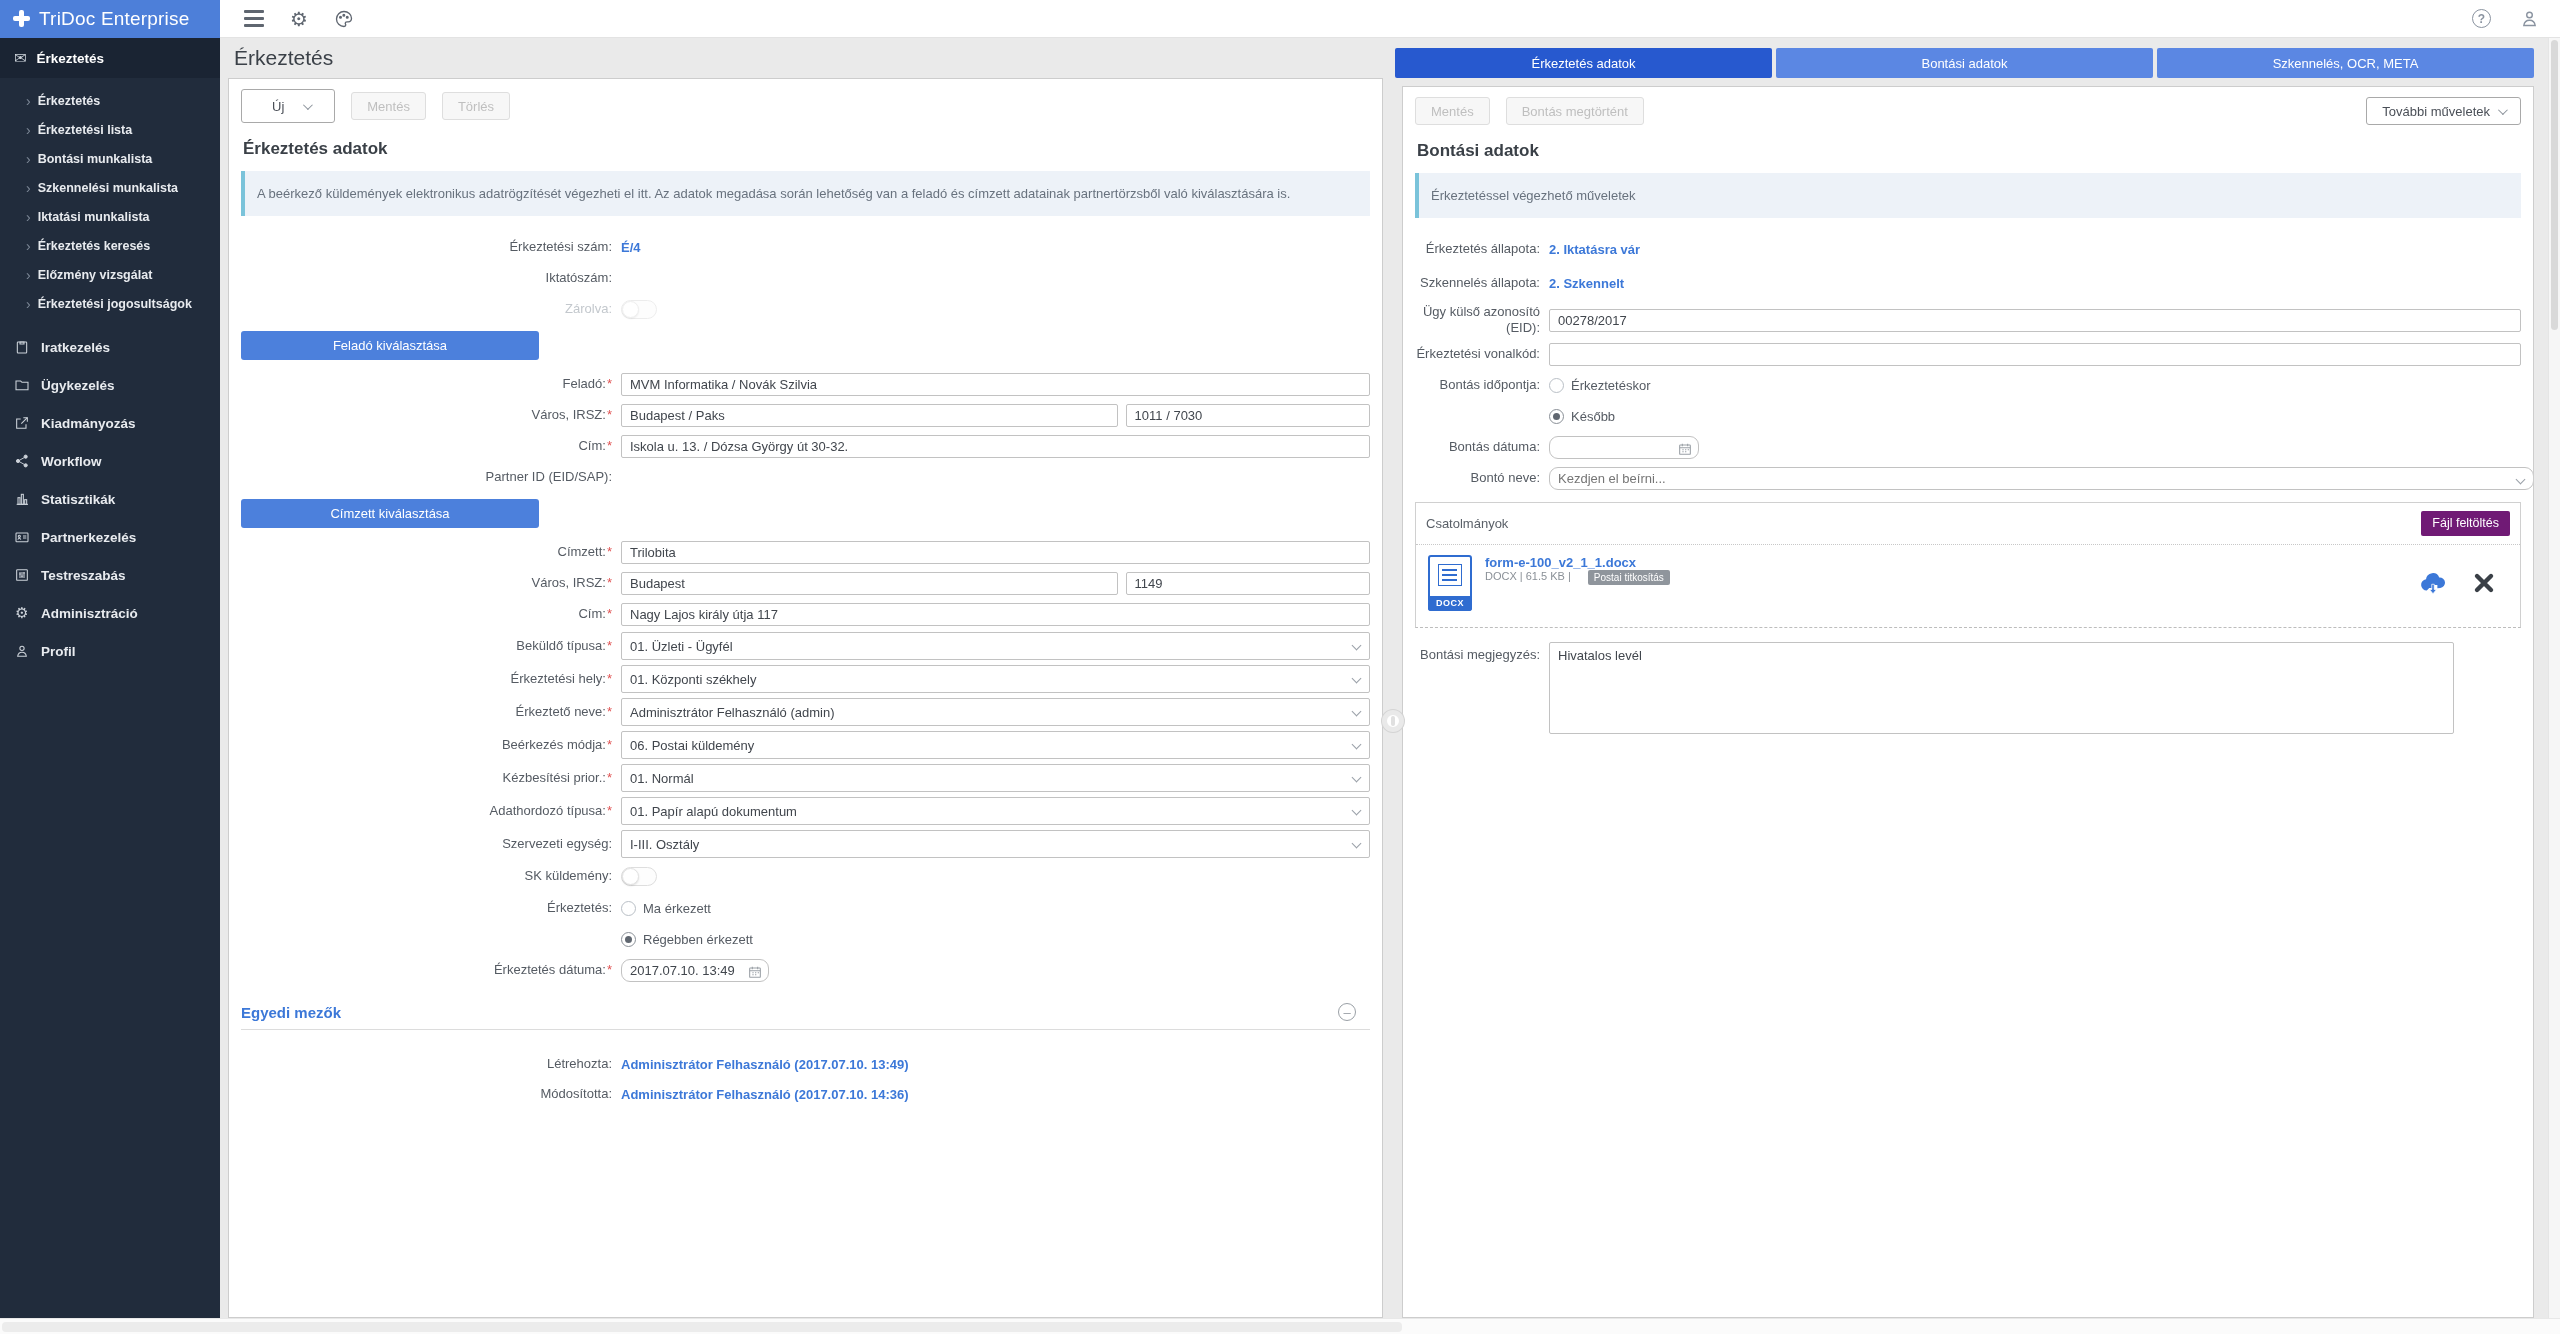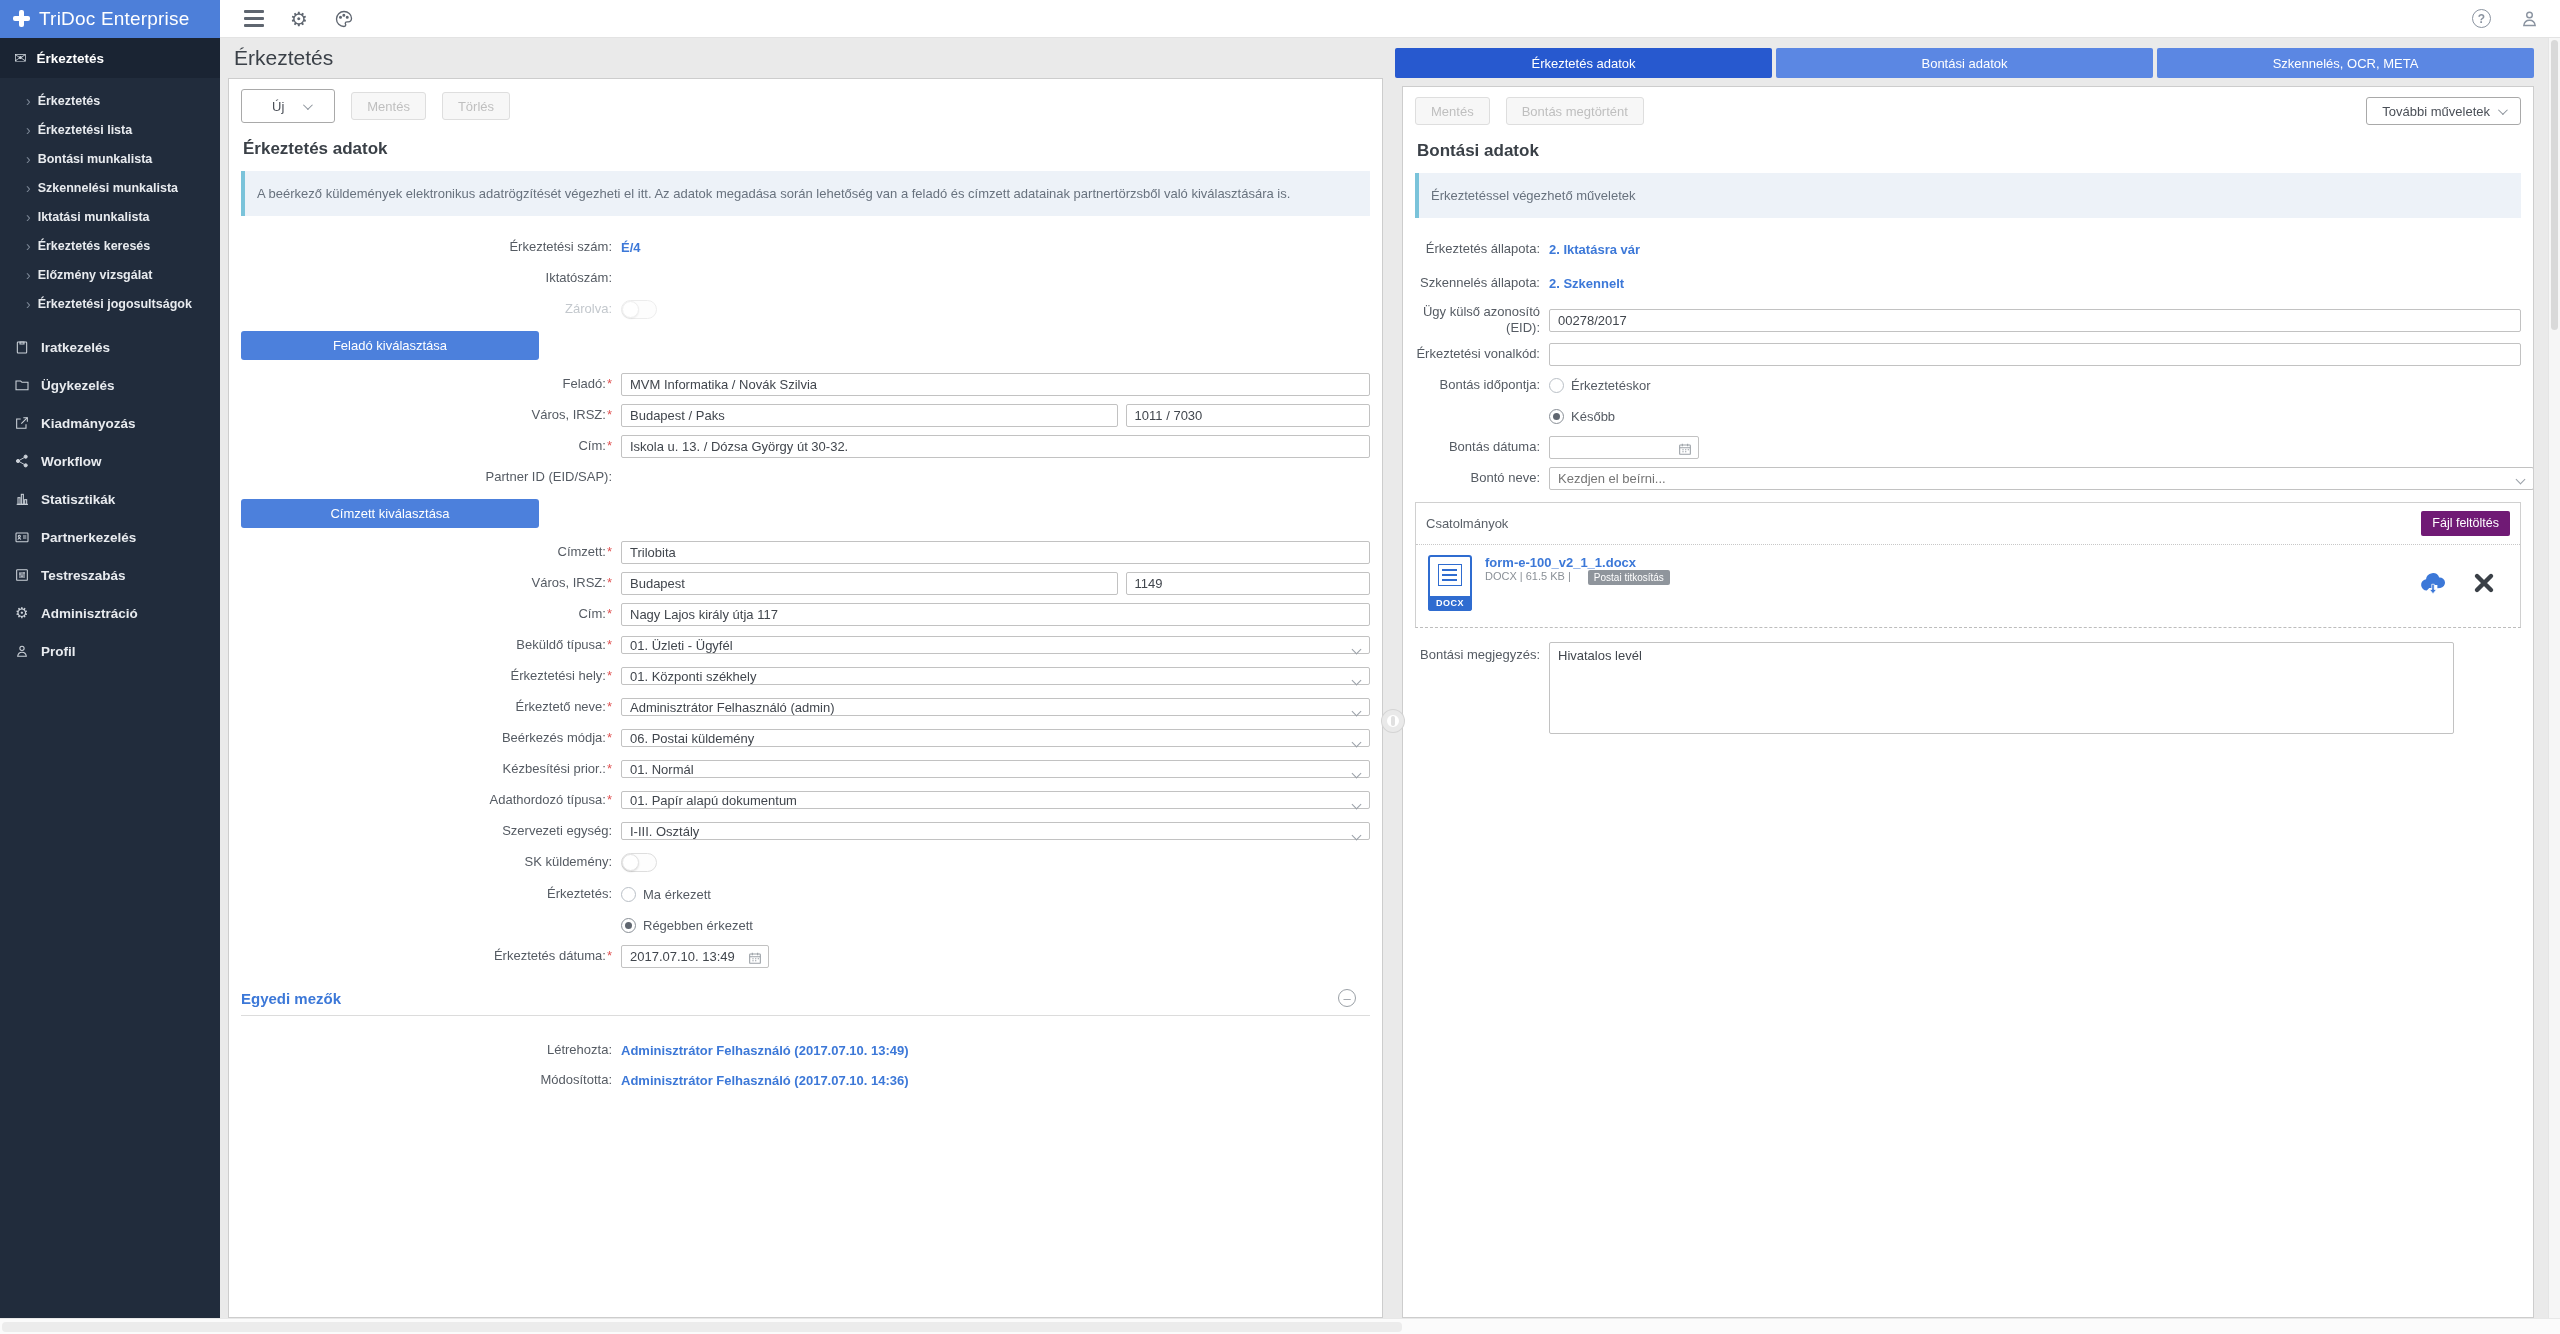--- a/index.html
+++ b/index.html
@@ -65,31 +65,31 @@
   .flabel { width:380px; flex:0 0 380px; text-align:right; padding-right:9px; color:#555b63; line-height:1.25; }
   .flabel2 { width:134px; flex:0 0 134px; text-align:right; padding-right:9px; color:#555b63; line-height:1.25; }
   .flabel.dim { color:#c3c8cd; }
   .req { color:#e05252; margin-left:1px; }
   .tinput { height:23px; border:1px solid #c2c2c2; border-radius:2px; padding:0 8px; font-size:13px; color:#41464d; background:#fff; font-family:inherit; outline:none; }
   .w-full { width:754px; }
   .w-city { width:500px; }
   .w-zip { width:246px; margin-left:8px; }
   .w-rfull { width:985px; }
   .blue-val { color:#3c78d8; font-weight:bold; }
-  .fakesel { position:relative; width:754px; height:18px; border:1px solid #c2c2c2; border-radius:2px; background:#fff; display:flex; align-items:center; padding:0 26px 0 8px; cursor:pointer; }
+  .fakesel { position:relative; width:754px; height:28px; border:1px solid #c2c2c2; border-radius:2px; background:#fff; display:flex; align-items:center; padding:0 26px 0 8px; cursor:pointer; }
   .sel-chev { position:absolute; right:9px; top:9px; width:7px; height:7px; border-right:1.2px solid #9aa0a8; border-bottom:1.2px solid #9aa0a8; transform:rotate(45deg); }
   .choose-btn { width:298px; height:29px; background:#4c80dc; color:#fff; border:none; border-radius:3px; font-size:13px; font-family:inherit; cursor:pointer; margin:4px 0 6px 0; }
   .toggle { position:relative; width:36px; height:19px; border:1px solid #dedede; border-radius:10px; background:#fdfdfd; display:inline-block; cursor:pointer; }
   .toggle .knob { position:absolute; left:0; top:0; width:17px; height:17px; border-radius:50%; background:#fff; border:1px solid #e2e2e2; box-shadow:0 1px 2px rgba(0,0,0,.12); }
   .radio { width:15px; height:15px; border:1px solid #b9bfc6; border-radius:50%; display:inline-flex; align-items:center; justify-content:center; background:#fff; margin-right:7px; flex:0 0 15px; cursor:pointer; }
   .radio.checked { border-color:#8a9097; }
   .radio.checked i { width:7px; height:7px; border-radius:50%; background:#606770; }
   .radio-lab { color:#555b63; }
   .datewrap { position:relative; display:inline-block; }
-  .datewrap .tinput { padding-right:28px; }
+  .datewrap .tinput { padding-right:28px;border-radius:9px; }
   .cal-ico { position:absolute; right:6px; top:5px; }
 
   
   .egyedi-row { display:flex; align-items:center; margin-top:20px; }
   .egyedi-title { color:#3c78d8; font-weight:bold; font-size:15px; }
   .minus-circ { margin-left:auto; margin-right:14px; width:18px; height:18px; border:1px solid #9aa0a6; border-radius:50%; color:#9aa0a6; display:inline-flex; align-items:center; justify-content:center; font-size:13px; line-height:1; cursor:pointer; }
   .egyedi-hr { border:none; border-top:1px solid #dcdcdc; margin:8px 0 26px 0; }
   .meta-row { display:flex; align-items:center; margin-bottom:14px; }
 
   

